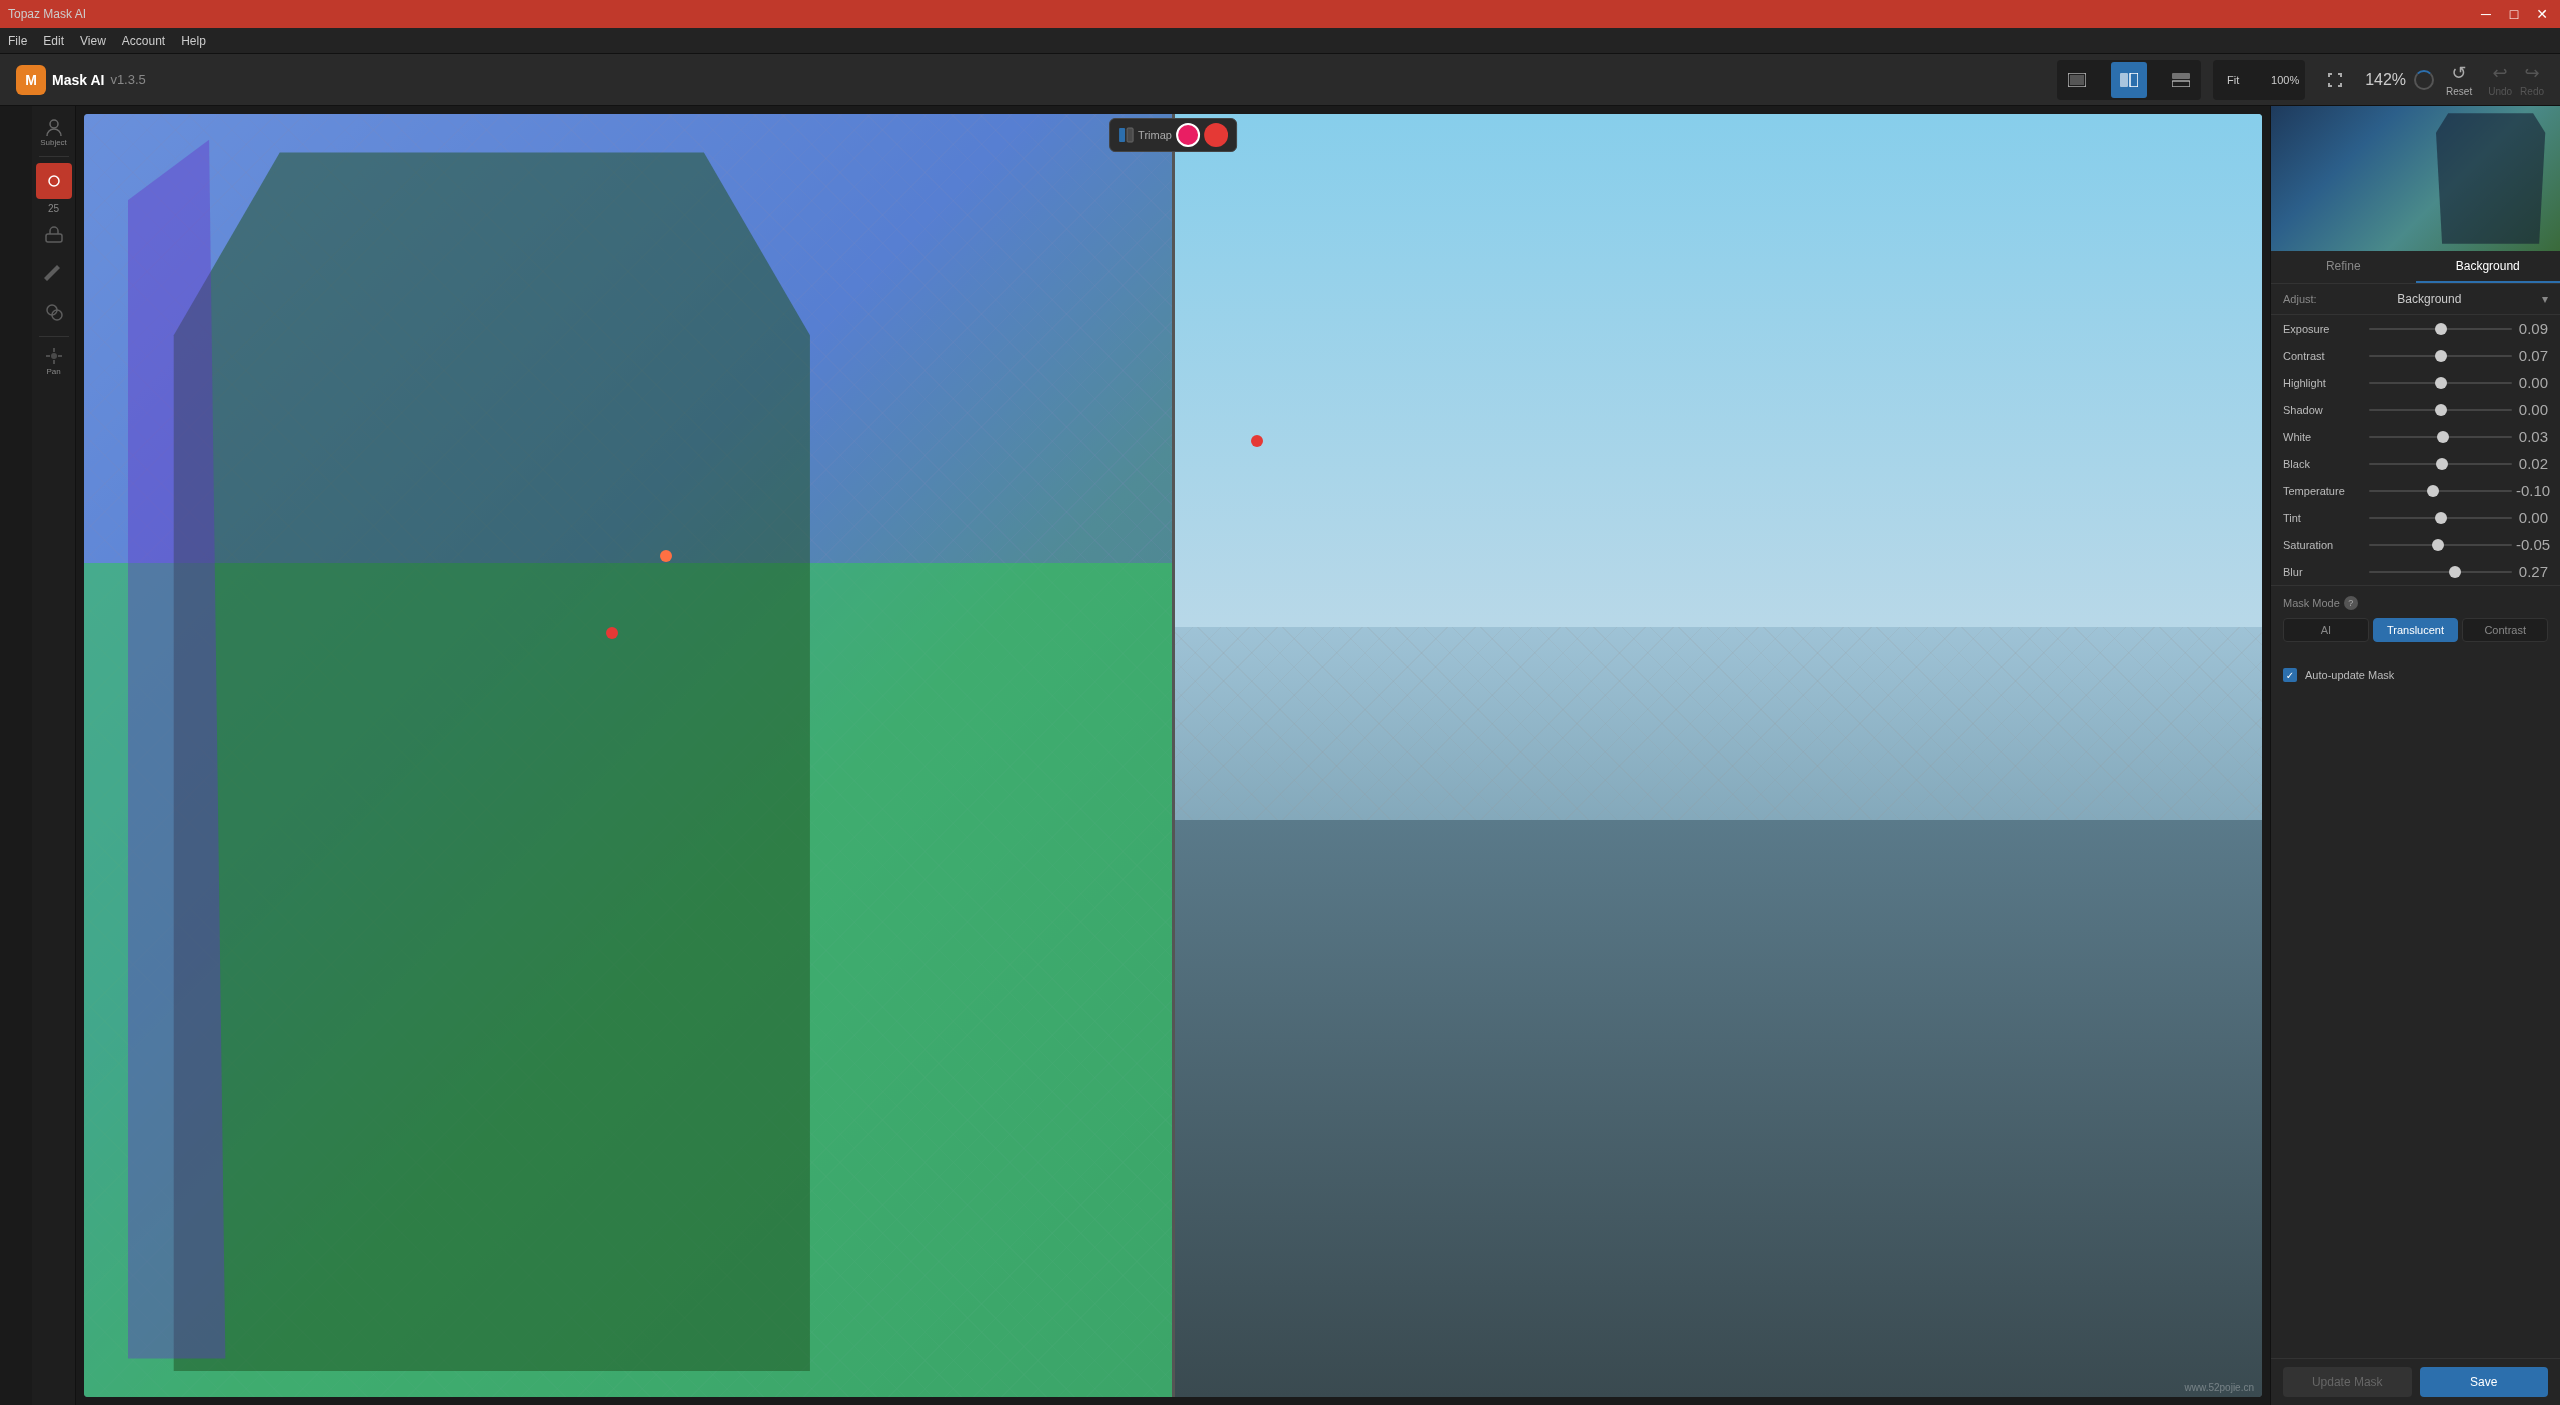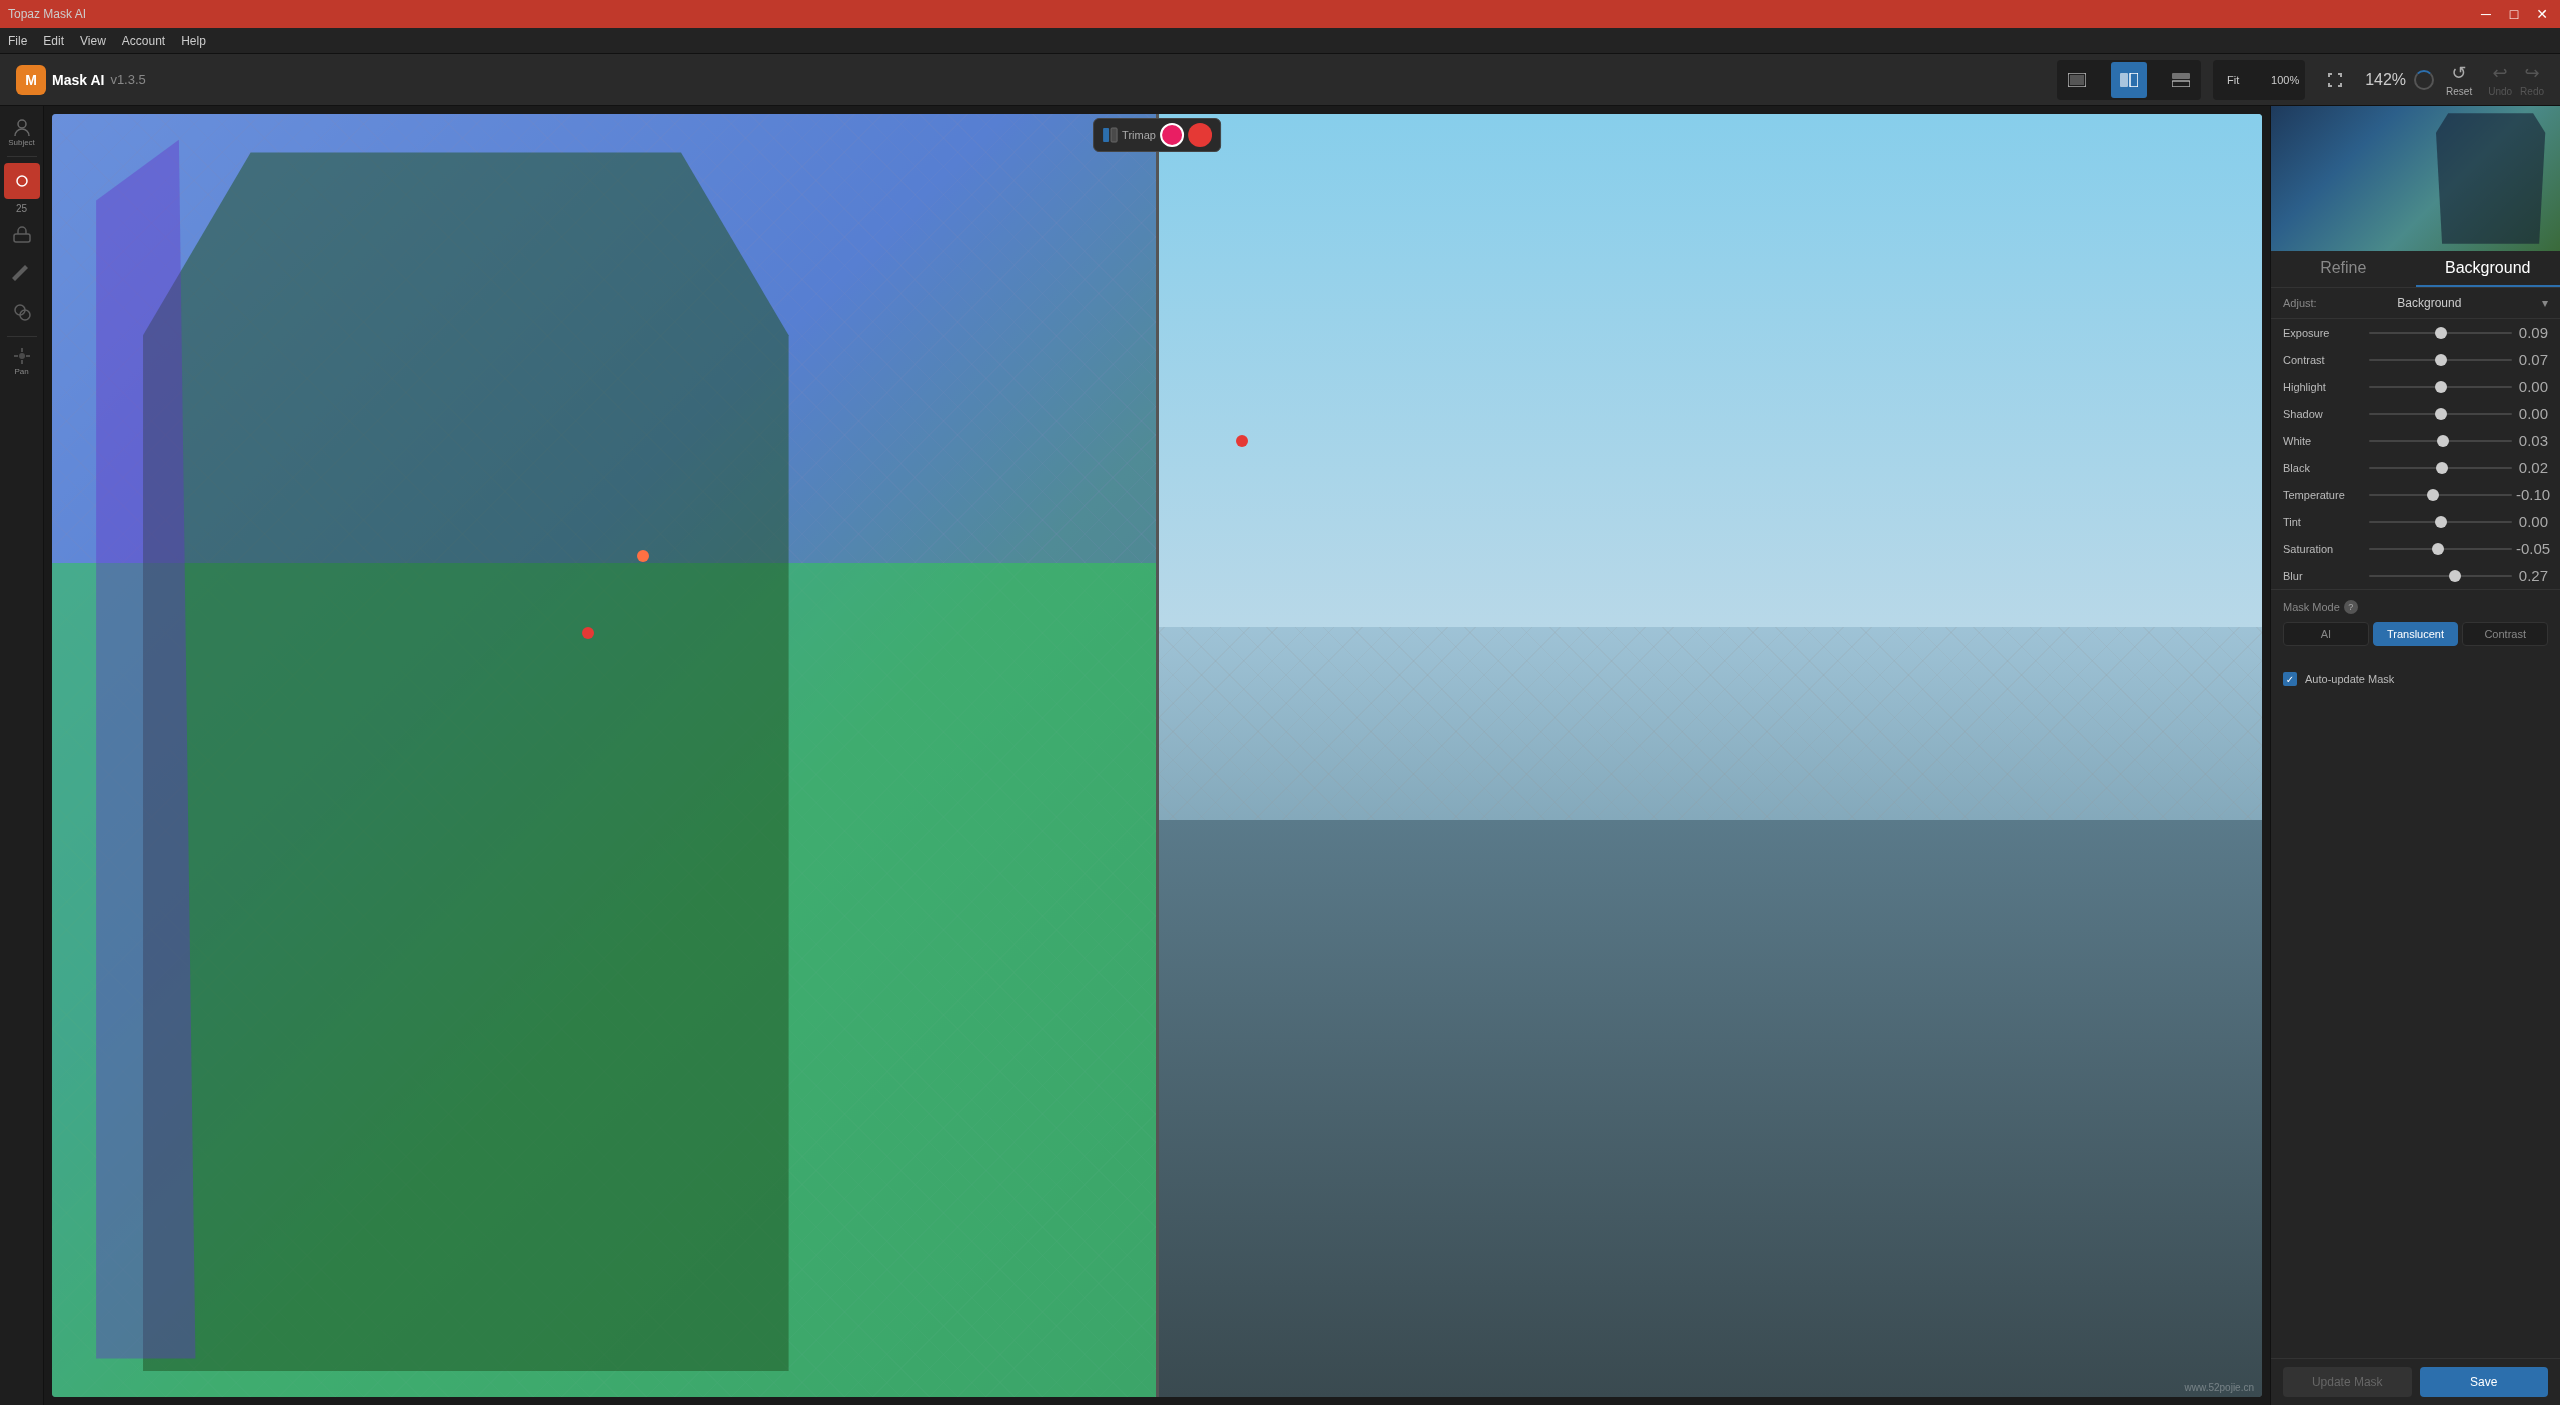--- a/index.html
+++ b/index.html
@@ -54,21 +54,21 @@
     .fit-btn { color: #ccc; font-size: 11px; min-width: 30px; cursor: pointer; background: transparent; border: none; padding: 4px; }
     .zoom-label { color: #ccc; font-size: 16px; min-width: 36px; text-align: center; }
     .toolbar-right { display: flex; align-items: center; gap: 16px; }
     .reset-btn { display: flex; flex-direction: column; align-items: center; color: #aaa; font-size: 10px; cursor: pointer; }
     .reset-btn .icon { font-size: 18px; margin-bottom: 2px; }
     .undo-redo { display: flex; gap: 8px; }
     .undo-redo-btn { display: flex; flex-direction: column; align-items: center; color: #555; font-size: 10px; cursor: pointer; }
     .undo-redo-btn .icon { font-size: 18px; margin-bottom: 2px; }
 
     
-    #main { display: flex; height: calc(1405px - 28px - 26px - 52px); }
+    #main { display: flex; height: calc(1405px - 28px - 26px - 52px); margin-left: 32px; }
 
     
     #left-sidebar {
       width: 44px;
       background: #1e1e1e;
       display: flex;
       flex-direction: column;
       align-items: center;
       padding: 8px 0;
       gap: 2px;
@@ -193,21 +193,21 @@
       position: relative;
       overflow: hidden;
     }
 
     
     .panel-tabs {
       display: flex;
       border-bottom: 1px solid #333;
     }
     .panel-tab {
-      flex: 1; text-align: center; padding: 8px; cursor: pointer; font-size: 16px; color: #888;
+      flex: 1; text-align: center; padding: 8px; cursor: pointer; font-size: 12px; color: #888;
       border-bottom: 2px solid transparent;
     }
     .panel-tab.active { color: #fff; border-bottom-color: #2c6fad; }
 
     
     .bg-thumbnail-row {
       padding: 10px;
       display: flex;
       gap: 8px;
       align-items: center;

